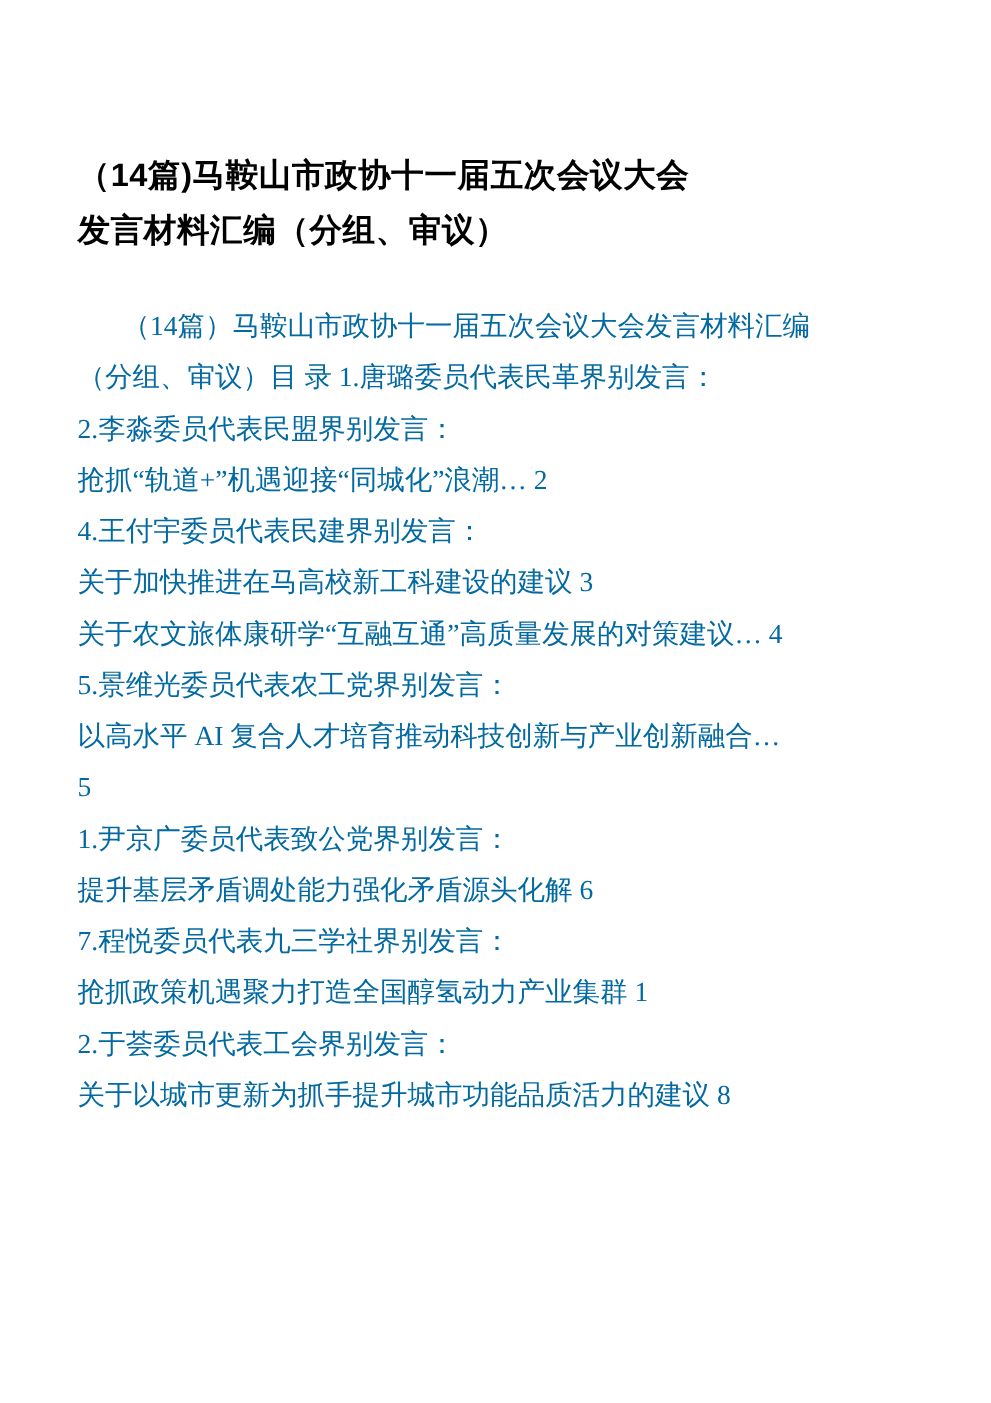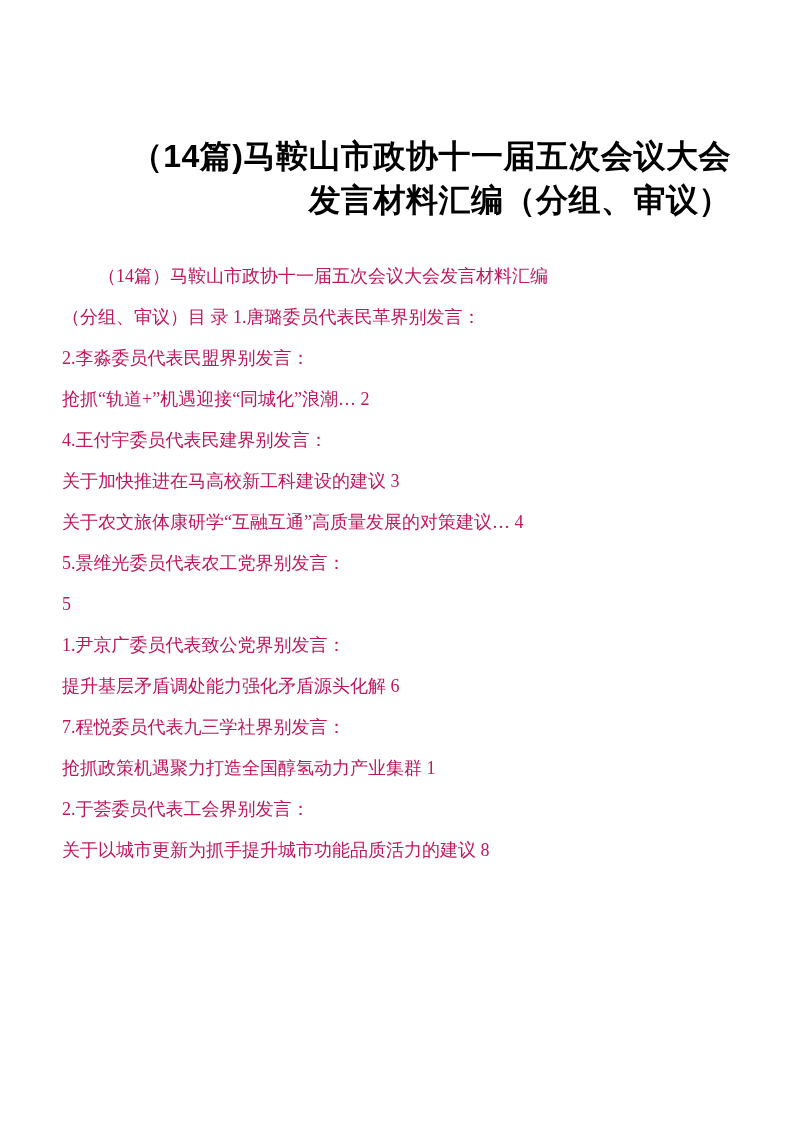--- a/index.html
+++ b/index.html
@@ -17,37 +17,37 @@
   .page {
     position: relative;
     width: 793px;
     height: 1122px;
     box-sizing: border-box;
     padding: 118px 62px 40px 62px;
   }
   .doc-title {
     font-family: "Liberation Sans", "DejaVu Sans", sans-serif;
     font-weight: bold;
-    font-size: 32px;
+    font-size: 26px;
     line-height: 44px;
-    text-align: right;
+    text-align: left;
     letter-spacing: 0.5px;
-    margin: 16px 0 34px 0;
+    margin: 0 0 34px 0;
     color: #000;
   }
   .doc-title .line {
     display: block;
     white-space: nowrap;
   }
   .body-text {
     font-family: "Liberation Serif", "DejaVu Serif", serif;
-    font-size: 18px;
+    font-size: 22px;
     line-height: 41px;
     text-align: left;
-    color: #be185d;
+    color: #0369a1;
   }
   .para {
     margin: 0;
     text-indent: 0;
     white-space: pre-wrap;
     word-break: break-all;
   }
   .para.indent {
     text-indent: 36px;
   }
@@ -64,20 +64,21 @@
 
   <div class="body-text">
     <p class="para indent">（14篇）马鞍山市政协十一届五次会议大会发言材料汇编</p>
     <p class="para">（分组、审议）目 录 1.唐璐委员代表民革界别发言：</p>
     <p class="para">2.李淼委员代表民盟界别发言：</p>
     <p class="para">抢抓“轨道+”机遇迎接“同城化”浪潮… 2</p>
     <p class="para">4.王付宇委员代表民建界别发言：</p>
     <p class="para">关于加快推进在马高校新工科建设的建议 3</p>
     <p class="para">关于农文旅体康研学“互融互通”高质量发展的对策建议… 4</p>
     <p class="para">5.景维光委员代表农工党界别发言：</p>
+    <p class="para">以高水平 AI 复合人才培育推动科技创新与产业创新融合…</p>
     <p class="para">5</p>
     <p class="para">1.尹京广委员代表致公党界别发言：</p>
     <p class="para">提升基层矛盾调处能力强化矛盾源头化解 6</p>
     <p class="para">7.程悦委员代表九三学社界别发言：</p>
     <p class="para">抢抓政策机遇聚力打造全国醇氢动力产业集群 1</p>
     <p class="para">2.于荟委员代表工会界别发言：</p>
     <p class="para">关于以城市更新为抓手提升城市功能品质活力的建议 8</p>
   </div>
 
 </div>

